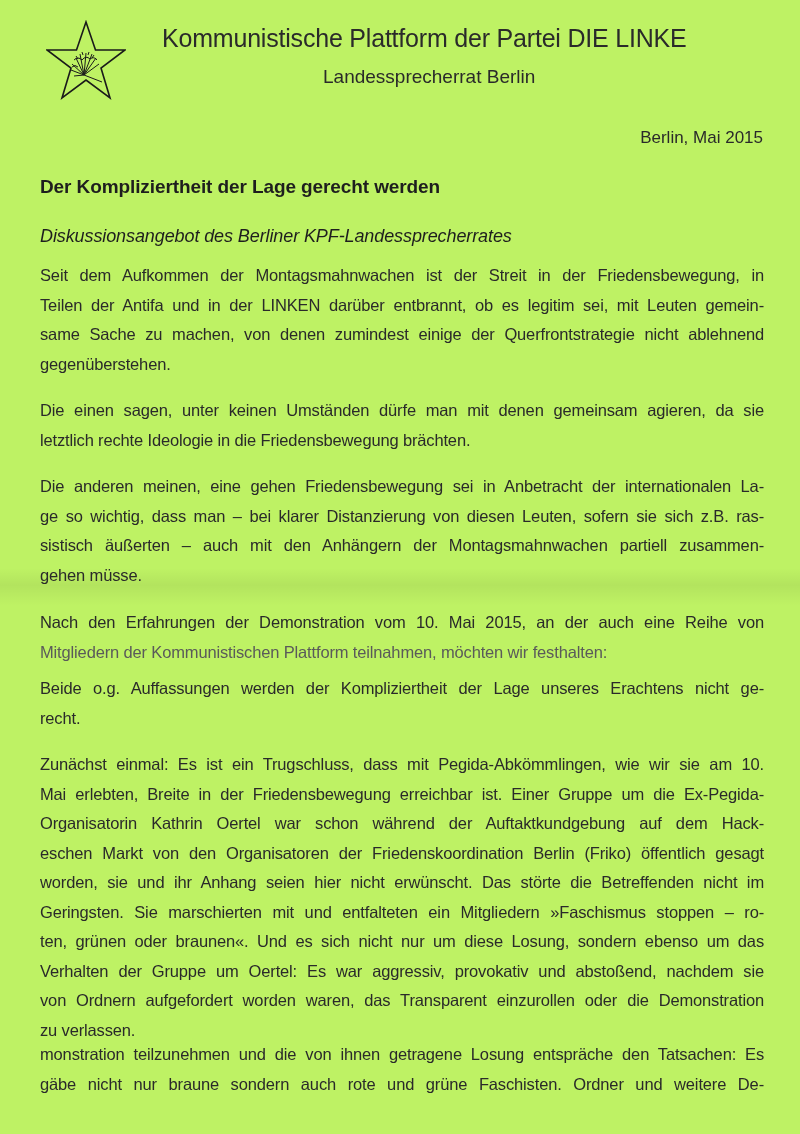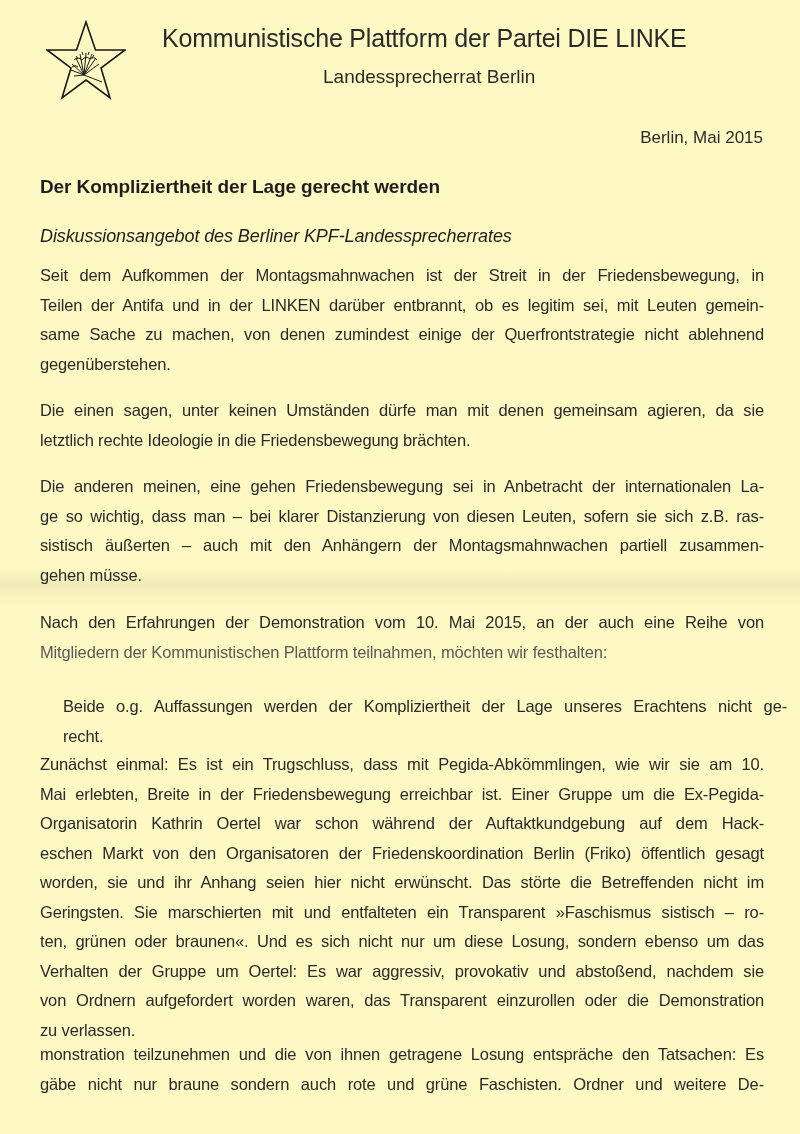--- a/index.html
+++ b/index.html
@@ -11,21 +11,21 @@
       width: 800px;
       height: 1134px;
       overflow: hidden;
       position: relative;
       font-family: "Liberation Sans", "DejaVu Sans", sans-serif;
       color: #262626;
     }
     .page {
       position: absolute;
       inset: 0;
-      background: #fef9c3;
+      background: #bef264;
     }
     .logo {
       position: absolute;
       left: 46px;
       top: 20px;
       width: 80px;
       height: 82px;
     }
     .org-title {
       position: absolute;
@@ -154,32 +154,32 @@
     <div class="line">ge so wichtig, dass man – bei klarer Distanzierung von diesen Leuten, sofern sie sich z.B. ras-</div>
     <div class="line">sistisch äußerten – auch mit den Anhängern der Montagsmahnwachen partiell zusammen-</div>
     <div class="line last">gehen müsse.</div>
   </div>
 
   <div class="body-text" style="top:608px;">
     <div class="line">Nach den Erfahrungen der Demonstration vom 10. Mai 2015, an der auch eine Reihe von</div>
     <div class="line last faded">Mitgliedern der Kommunistischen Plattform teilnahmen, möchten wir festhalten:</div>
   </div>
 
-  <div class="body-text" style="top:692px;margin-left:23px;">
+  <div class="body-text" style="top:674px;">
     <div class="line">Beide o.g. Auffassungen werden der Kompliziertheit der Lage unseres Erachtens nicht ge-</div>
     <div class="line last">recht.</div>
   </div>
 
   <div class="body-text" style="top:750px;">
     <div class="line">Zunächst einmal: Es ist ein Trugschluss, dass mit Pegida-Abkömmlingen, wie wir sie am 10.</div>
     <div class="line">Mai erlebten, Breite in der Friedensbewegung erreichbar ist. Einer Gruppe um die Ex-Pegida-</div>
     <div class="line">Organisatorin Kathrin Oertel war schon während der Auftaktkundgebung auf dem Hack-</div>
     <div class="line">eschen Markt von den Organisatoren der Friedenskoordination Berlin (Friko) öffentlich gesagt</div>
     <div class="line">worden, sie und ihr Anhang seien hier nicht erwünscht. Das störte die Betreffenden nicht im</div>
-    <div class="line">Geringsten. Sie marschierten mit und entfalteten ein Transparent »Faschismus sistisch – ro-</div>
+    <div class="line">Geringsten. Sie marschierten mit und entfalteten ein Mitgliedern »Faschismus stoppen – ro-</div>
     <div class="line">ten, grünen oder braunen«. Und es sich nicht nur um diese Losung, sondern ebenso um das</div>
     <div class="line">Verhalten der Gruppe um Oertel: Es war aggressiv, provokativ und abstoßend, nachdem sie</div>
     <div class="line">von Ordnern aufgefordert worden waren, das Transparent einzurollen oder die Demonstration</div>
     <div class="line last">zu verlassen.</div>
   </div>
 
   <div class="body-text" style="top:1040px;">
     <div class="line">monstration teilzunehmen und die von ihnen getragene Losung entspräche den Tatsachen: Es</div>
     <div class="line">gäbe nicht nur braune sondern auch rote und grüne Faschisten. Ordner und weitere De-</div>
   </div>

